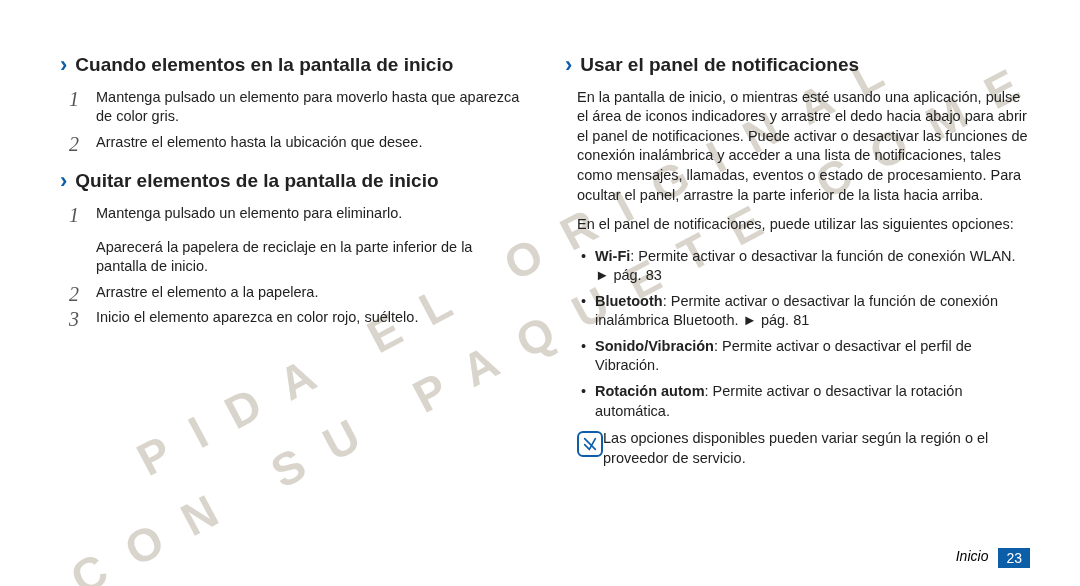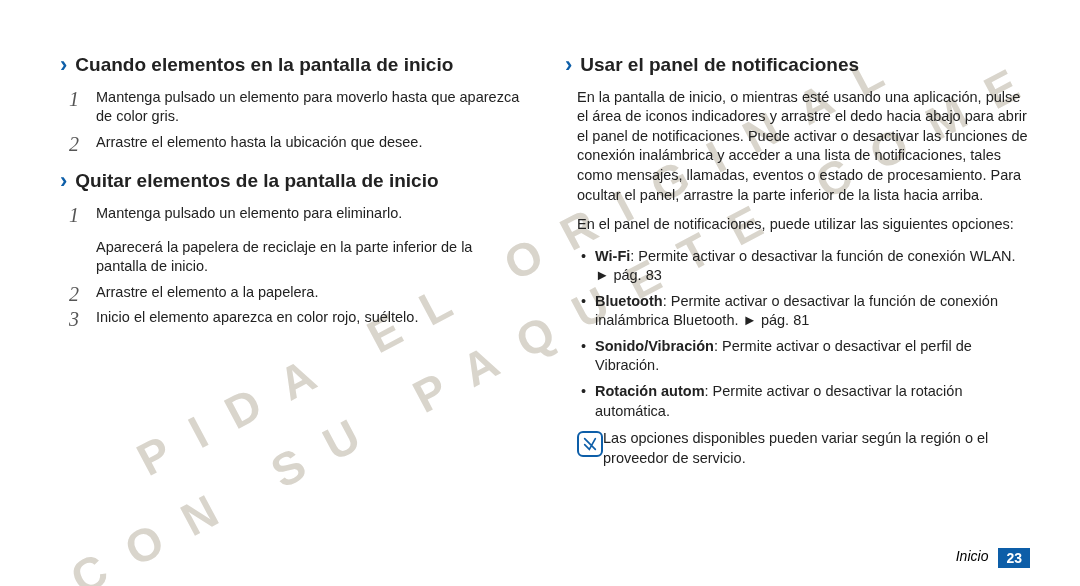--- a/index.html
+++ b/index.html
@@ -108,21 +108,21 @@
     font-style: italic;
     display: flex;
     align-items: flex-start;
     gap: 10px;
     z-index: 2;
   }
   .pagenum {
     background: #0d5ea8;
     color: #fff;
     font-style: normal;
-    font-weight: bold;
+    font-weight: normal;
     padding: 2px 8px;
   }
   .watermark {
     position: absolute;
     left: 50%;
     top: 50%;
     transform: translate(-50%, -50%) rotate(-28deg);
     font-size: 46px;
     letter-spacing: 28px;
     font-weight: bold;

